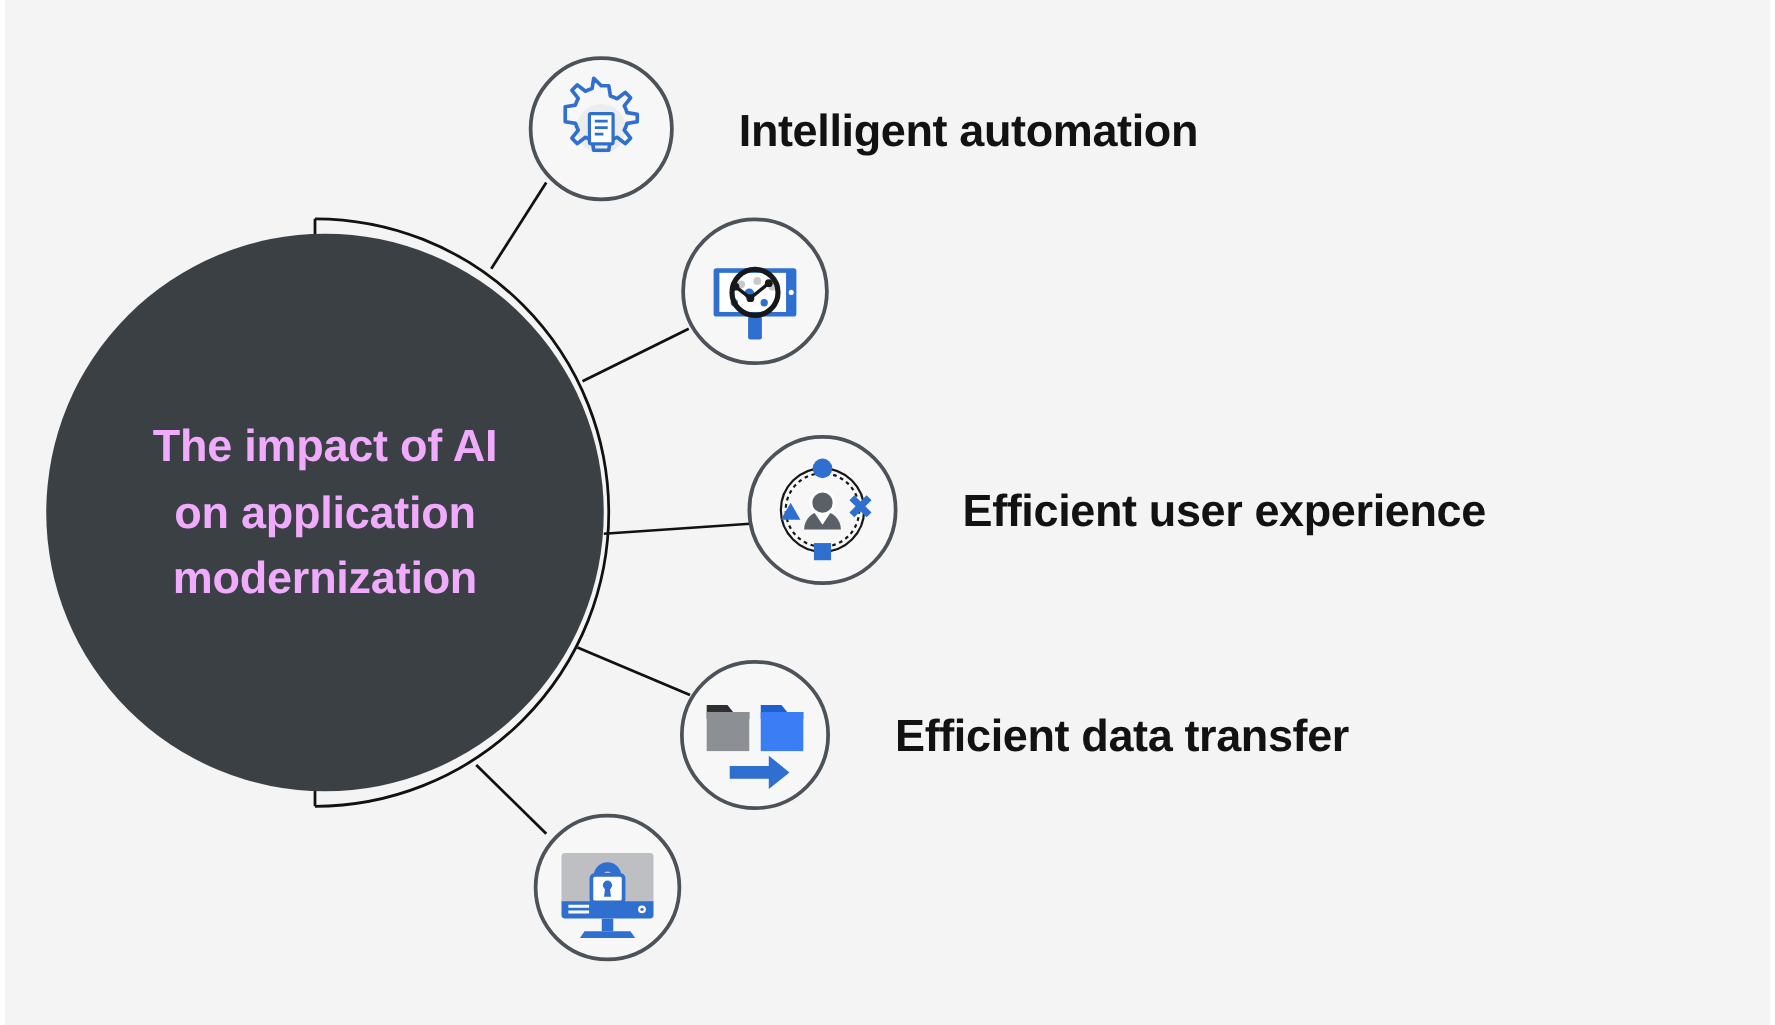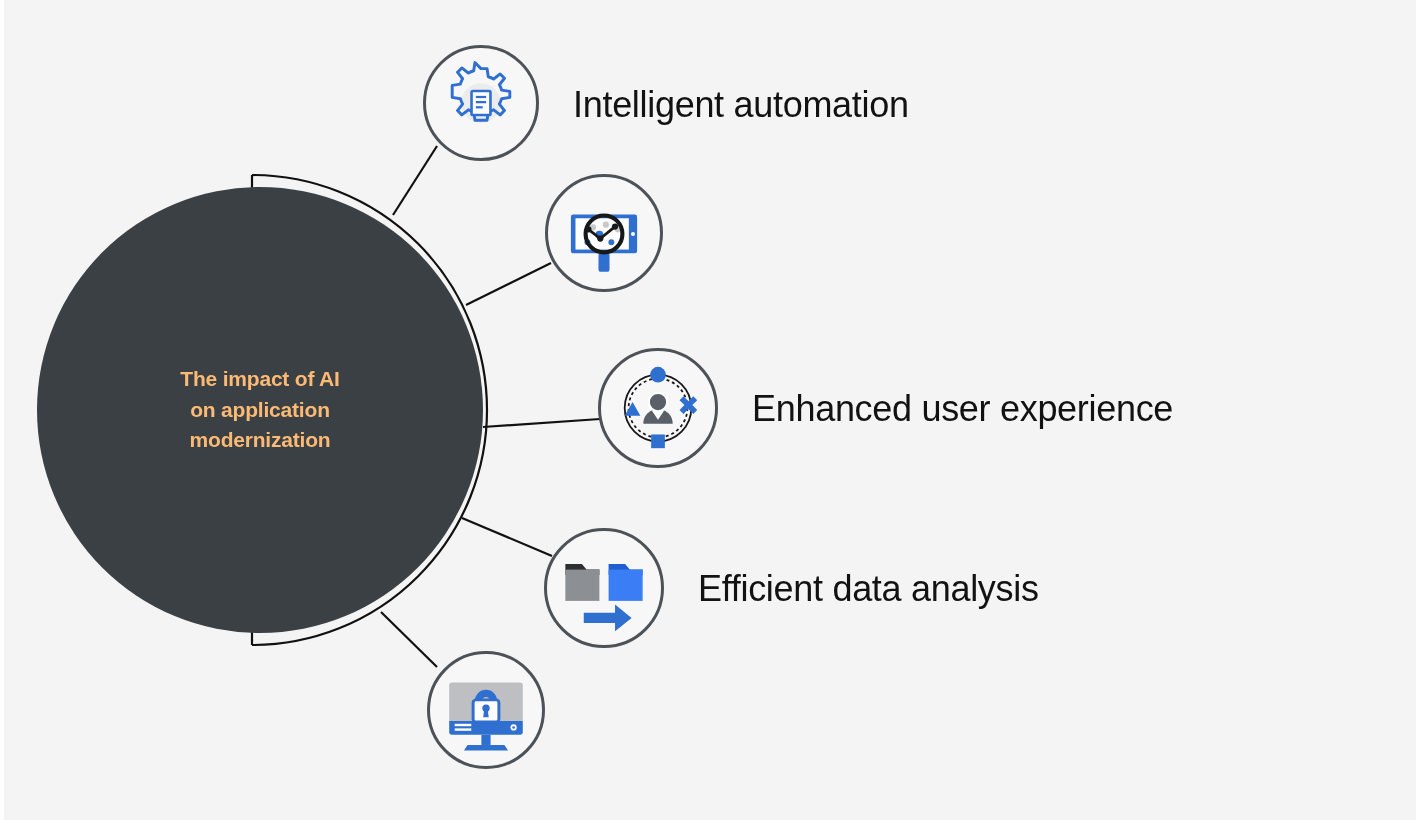--- a/index.html
+++ b/index.html
@@ -44,22 +44,22 @@
     top: 187px;
     width: 446px;
     height: 446px;
     border-radius: 50%;
     background: #3b4045;
     display: flex;
     align-items: center;
     justify-content: center;
   }
   .hub-text {
-    color: #fdba74;
-    font-size: 21px;
+    color: #f0abfc;
+    font-size: 36px;
     font-weight: bold;
     line-height: 1.47;
     text-align: center;
     letter-spacing: -0.2px;
     white-space: pre-line;
     padding: 0 40px;
   }
 
   
   .bubble {
@@ -71,23 +71,24 @@
     display: flex;
     align-items: center;
     justify-content: center;
   }
   .bubble svg { display: block; }
 
   
   .branch-label {
     position: absolute;
     color: #121212;
-    font-weight: normal;
+    font-weight: bold;
     white-space: nowrap;
     letter-spacing: -0.3px;
+    margin-left: 18px;
   }
   .label-1 { left: 573px; top:  84px; font-size: 36px; }
   .label-2 { left: 700px; top: 213px; font-size: 36px; }
   .label-3 { left: 752px; top: 388px; font-size: 36px; }
   .label-4 { left: 698px; top: 568px; font-size: 36px; }
   .label-5 { left: 583px; top: 690px; font-size: 36px; }
 </style>
 </head>
 <body>
 
@@ -153,32 +154,32 @@
       <circle cx="50" cy="50" r="30" fill="none" stroke="#17181a" stroke-width="1.8" stroke-dasharray="3 3"></circle>
       <path d="M35 66 a15 15 0 0 1 30 0 z" fill="#5a6067"></path>
       <circle cx="50" cy="44" r="9.5" fill="#5a6067" stroke="#ffffff" stroke-width="2.4"></circle>
       <path d="M44 53 L50 62 L56 53 z" fill="#ffffff"></path>
       <circle cx="50" cy="16" r="8" fill="#2f6fd0"></circle>
       <rect x="43" y="77" width="14" height="14" fill="#2f6fd0"></rect>
       <path d="M16 58 L24 44 L32 58 z" fill="#2f6fd0"></path>
       <path d="M72 42 L76 38 L81 43 L86 38 L90 42 L85 47 L90 52 L86 56 L81 51 L76 56 L72 52 L77 47 z" fill="#2f6fd0"></path>
     </svg>
   </div>
-  <div class="branch-label label-3">Enhanced user experience</div>
+  <div class="branch-label label-3">Efficient user experience</div>
 
   <div class="bubble" style="left:544px; top:528px; width:120px; height:120px;">
     <svg width="92" height="92" viewBox="0 0 100 100">
       <path d="M8 24 h18 l5 6 h14 v6 h-37 z" fill="#2d2f31"></path>
       <rect x="8" y="30" width="37" height="34" fill="#8c8f93"></rect>
       <path d="M55 24 h18 l5 6 h14 v6 h-37 z" fill="#1d5fd0"></path>
       <rect x="55" y="30" width="37" height="34" fill="#3b7df5"></rect>
       <path d="M28 77 h34 v-9 l18 14.5 -18 14.5 v-9 h-34 z" fill="#2f6fd0"></path>
     </svg>
   </div>
-  <div class="branch-label label-4">Efficient data analysis</div>
+  <div class="branch-label label-4">Efficient data transfer</div>
 
   <div class="bubble" style="left:427px; top:651px; width:118px; height:118px;">
     <svg width="92" height="92" viewBox="0 0 100 100">
       <rect x="10" y="20" width="80" height="44" rx="3" fill="#bdbfc2"></rect>
       <path d="M10 62 h80 v12 a3 3 0 0 1 -3 3 h-74 a3 3 0 0 1 -3 -3 z" fill="#2f6fd0"></path>
       <rect x="16" y="65" width="18" height="2.6" fill="#ffffff"></rect>
       <rect x="16" y="70" width="18" height="2.6" fill="#ffffff"></rect>
       <circle cx="80" cy="69" r="3.4" fill="#ffffff"></circle>
       <circle cx="80" cy="69" r="1.4" fill="#2f6fd0"></circle>
       <rect x="45" y="77" width="10" height="11" fill="#2f6fd0"></rect>

